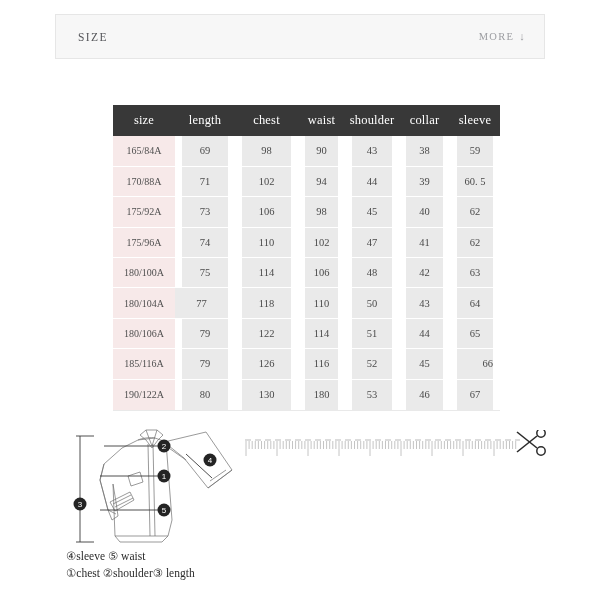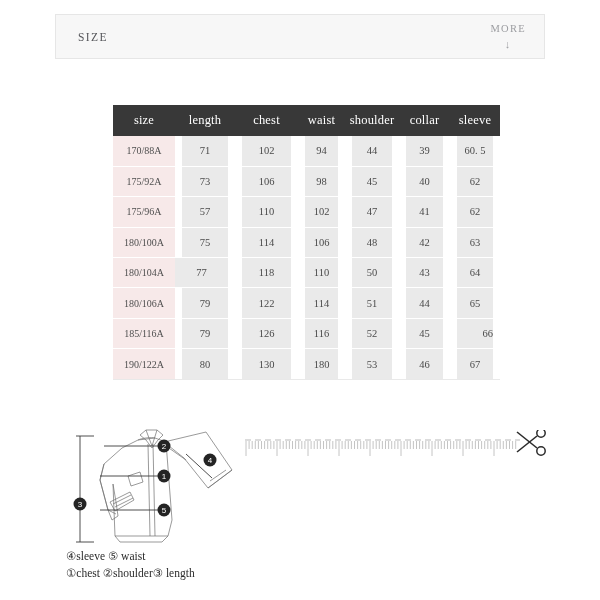--- a/index.html
+++ b/index.html
@@ -31,21 +31,20 @@
     font-family: "Liberation Serif", serif;
   }
   .size-bar-more {
     display: flex;
     align-items: center;
     gap: 5px;
     font-size: 10.5px;
     letter-spacing: 1.3px;
     color: #9c9da1;
     font-family: "Liberation Serif", serif;
-    flex-direction: column;
   }
   .more-arrow { font-size: 11px; color: #9c9da1; line-height: 1; }
 
   
   .table-wrap {
     position: absolute;
     left: 113px; top: 105px;
     width: 387px;
   }
   table.size-table {
@@ -139,40 +138,49 @@
           <th>length</th>
           <th>chest</th>
           <th>waist</th>
           <th>shoulder</th>
           <th>collar</th>
           <th>sleeve</th>
         </tr>
       </thead>
       <tbody id="tbody">
           <tr class="data-row">
+            <td class="sizecell">165/84A</td>
+            <td class="shade" style="background-clip: content-box; padding-left: 7px; padding-right: 7px;">69</td>
+            <td class="shade" style="background-clip: content-box; padding-left: 7px; padding-right: 7px;">98</td>
+            <td class="shade" style="background-clip: content-box; padding-left: 7px; padding-right: 7px;">90</td>
+            <td class="shade" style="background-clip: content-box; padding-left: 7px; padding-right: 7px;">43</td>
+            <td class="shade" style="background-clip: content-box; padding-left: 7px; padding-right: 7px;">38</td>
+            <td class="shade" style="background-clip: content-box; padding-left: 7px; padding-right: 7px;">59</td>
+          </tr>
+          <tr class="data-row">
             <td class="sizecell">170/88A</td>
             <td class="shade" style="background-clip: content-box; padding-left: 7px; padding-right: 7px;">71</td>
             <td class="shade" style="background-clip: content-box; padding-left: 7px; padding-right: 7px;">102</td>
             <td class="shade" style="background-clip: content-box; padding-left: 7px; padding-right: 7px;">94</td>
             <td class="shade" style="background-clip: content-box; padding-left: 7px; padding-right: 7px;">44</td>
             <td class="shade" style="background-clip: content-box; padding-left: 7px; padding-right: 7px;">39</td>
             <td class="shade" style="background-clip: content-box; padding-left: 7px; padding-right: 7px;">60. 5</td>
           </tr>
           <tr class="data-row">
             <td class="sizecell">175/92A</td>
             <td class="shade" style="background-clip: content-box; padding-left: 7px; padding-right: 7px;">73</td>
             <td class="shade" style="background-clip: content-box; padding-left: 7px; padding-right: 7px;">106</td>
             <td class="shade" style="background-clip: content-box; padding-left: 7px; padding-right: 7px;">98</td>
             <td class="shade" style="background-clip: content-box; padding-left: 7px; padding-right: 7px;">45</td>
             <td class="shade" style="background-clip: content-box; padding-left: 7px; padding-right: 7px;">40</td>
             <td class="shade" style="background-clip: content-box; padding-left: 7px; padding-right: 7px;">62</td>
           </tr>
           <tr class="data-row">
             <td class="sizecell">175/96A</td>
-            <td class="shade" style="background-clip: content-box; padding-left: 7px; padding-right: 7px;">57</td>
+            <td class="shade" style="background-clip: content-box; padding-left: 7px; padding-right: 7px;">74</td>
             <td class="shade" style="background-clip: content-box; padding-left: 7px; padding-right: 7px;">110</td>
             <td class="shade" style="background-clip: content-box; padding-left: 7px; padding-right: 7px;">102</td>
             <td class="shade" style="background-clip: content-box; padding-left: 7px; padding-right: 7px;">47</td>
             <td class="shade" style="background-clip: content-box; padding-left: 7px; padding-right: 7px;">41</td>
             <td class="shade" style="background-clip: content-box; padding-left: 7px; padding-right: 7px;">62</td>
           </tr>
           <tr class="data-row">
             <td class="sizecell">180/100A</td>
             <td class="shade" style="background-clip: content-box; padding-left: 7px; padding-right: 7px;">75</td>
             <td class="shade" style="background-clip: content-box; padding-left: 7px; padding-right: 7px;">114</td>

